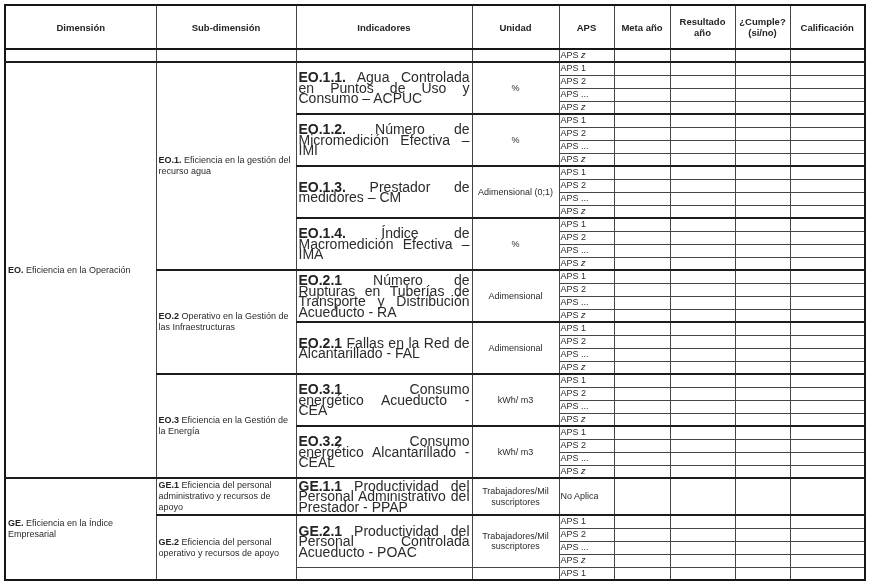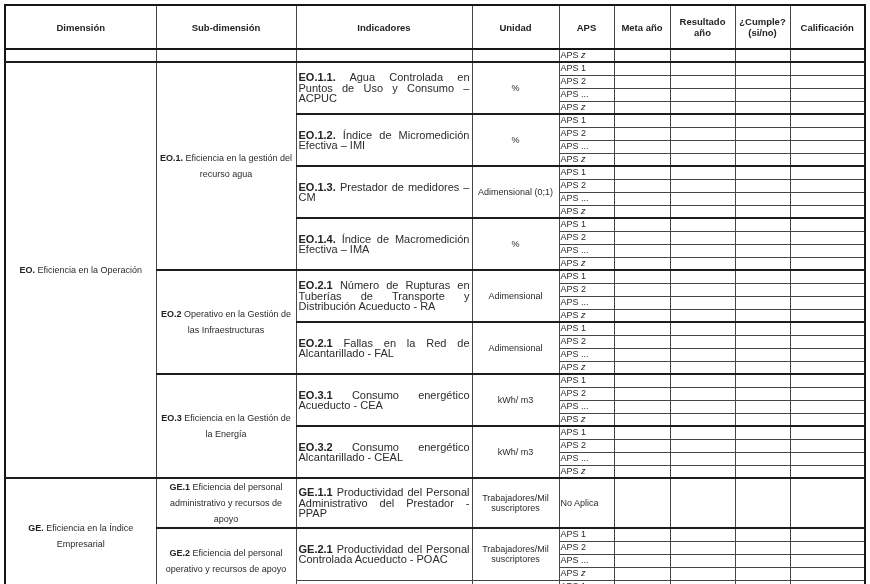--- a/index.html
+++ b/index.html
@@ -8,22 +8,22 @@
   table.ind-table{border-collapse:collapse;table-layout:fixed;width:860px;
     border:2px solid #161616;}
   td,th{border:1px solid #454545;padding:0 2px;overflow:hidden;box-sizing:border-box;
     vertical-align:middle;background:#fff;}
   th{font-size:9.5px;font-weight:bold;text-align:center;line-height:11px;
     border-bottom:2px solid #161616;color:#232323;}
   tr{height:13px;}
   tr.hdr{height:44px;}
   tr.tall{height:37px;}
   tr.t2 td{border-top:2px solid #1d1d1d;}
-  td.dim,td.subdim{font-size:9px;text-align:center;line-height:16px;color:#2b2b2b;}
-  td.ind{font-size:11px;text-align:justify;line-height:10.5px;padding:1px 2px;}
+  td.dim,td.subdim{font-size:9px;line-height:11px;color:#2b2b2b;}
+  td.ind{font-size:14px;text-align:justify;line-height:10.5px;padding:1px 2px;}
   td.unit{font-size:9px;text-align:center;line-height:10.5px;}
   td.aps{font-size:9px;white-space:nowrap;line-height:11px;padding:0 1px;}
   b{font-weight:bold;color:#232323;}
   i{font-style:italic;}
 </style>
 </head>
 <body>
 
 <div class="page">
 <table class="ind-table">
@@ -91,21 +91,21 @@
 </tr>
 <tr>
   <td class="aps"><span>APS</span> <i>z</i></td>
   <td></td>
           <td></td>
           <td></td>
           <td></td>
 </tr>
 
 <tr class="t2">
-  <td class="ind" rowspan="4"><b>EO.1.2.</b> <span>Índice de Micromedición Efectiva – IMI</span></td>
+  <td class="ind" rowspan="4"><b>EO.1.2.</b> <span>Número de Micromedición Efectiva – IMI</span></td>
   <td class="unit" rowspan="4">%</td>
   <td class="aps">APS 1</td>
   <td></td>
           <td></td>
           <td></td>
           <td></td>
 </tr>
 <tr>
   <td class="aps">APS 2</td>
   <td></td>

